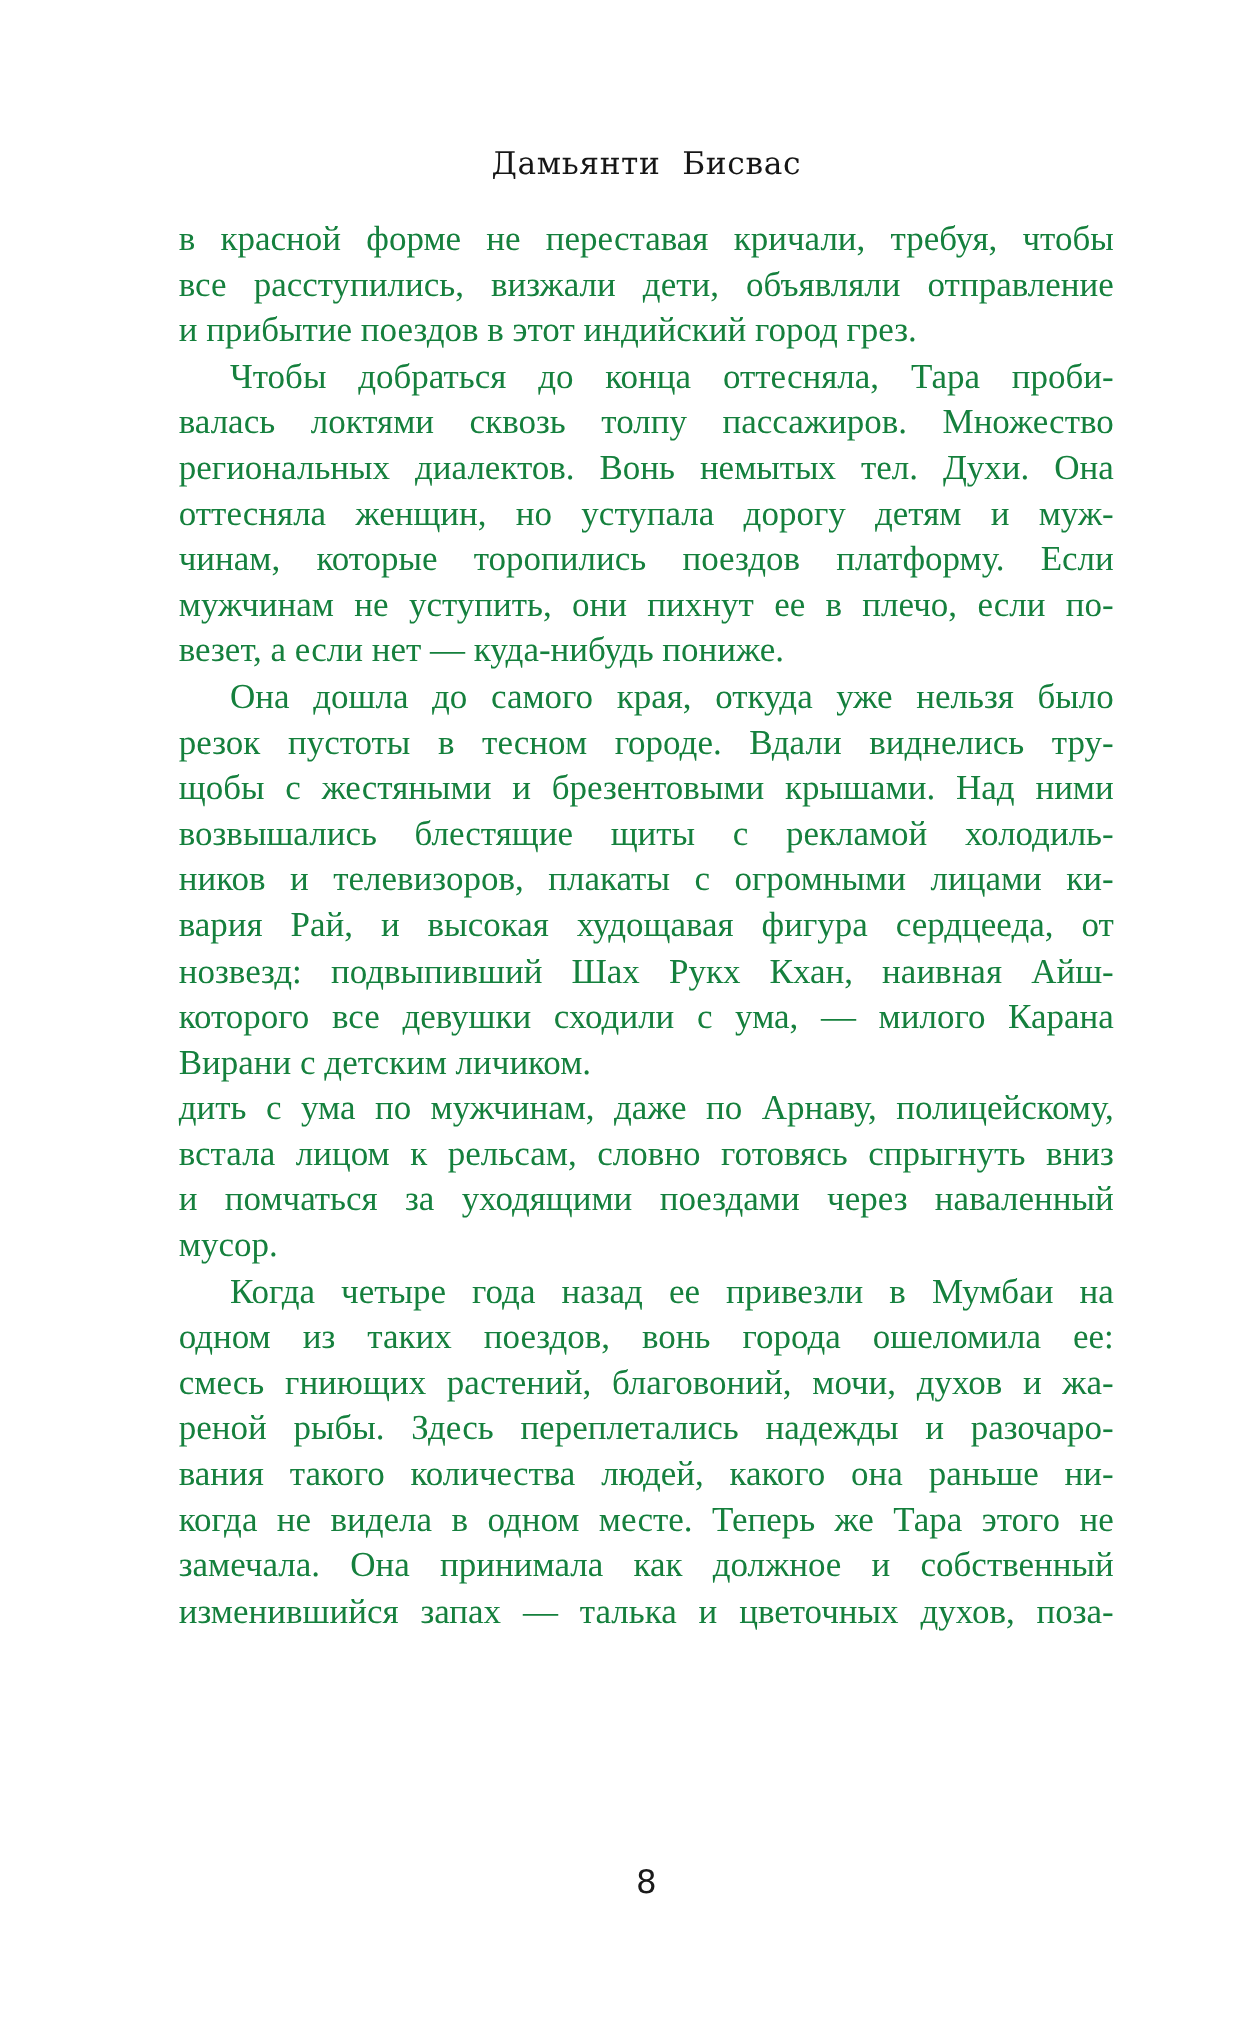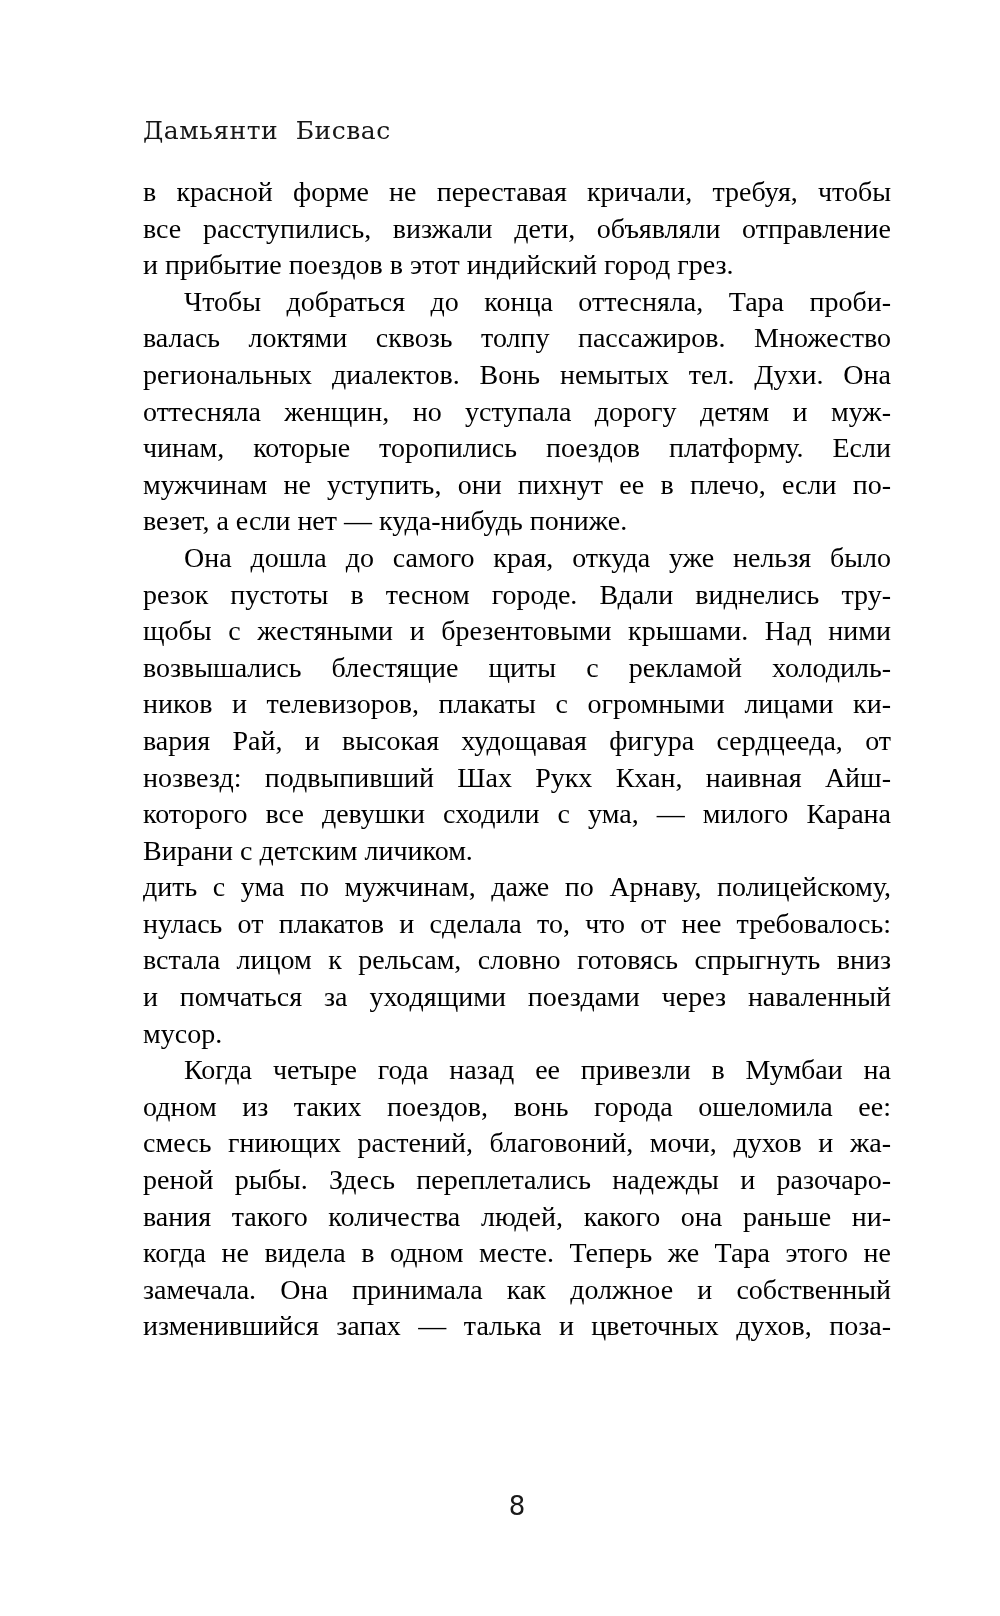--- a/index.html
+++ b/index.html
@@ -13,36 +13,37 @@
     height: 1616px;
     background: #ffffff;
     overflow: hidden;
     font-family: "Liberation Serif", serif;
   }
   .running-head {
     position: absolute;
     left: 143px;
     top: 116px;
     width: 748px;
+    text-align: center;
     font-family: "DejaVu Serif", serif;
     font-size: 25px;
     line-height: 30px;
     letter-spacing: 0.5px;
     word-spacing: 9px;
     color: #161616;
   }
   .body-text {
     position: absolute;
     left: 143px;
     top: 174px;
     width: 748px;
     font-family: "Liberation Serif", serif;
     font-size: 28px;
     line-height: 36.6px;
-    color: #000000;
+    color: #15803d;
   }
   .paragraph { margin: 0; }
   .line {
     text-align: justify;
     text-align-last: justify;
     height: 36.6px;
   }
   .line.indent { text-indent: 41px; }
   .line.final { text-align-last: left; }
   .folio {
@@ -84,21 +85,20 @@
         <div class="line">щобы с жестяными и брезентовыми крышами. Над ними</div>
         <div class="line">возвышались блестящие щиты с рекламой холодиль-</div>
         <div class="line">ников и телевизоров, плакаты с огромными лицами ки-</div>
         <div class="line">вария Рай, и высокая худощавая фигура сердцееда, от</div>
         <div class="line">нозвезд: подвыпивший Шах Рукх Кхан, наивная Айш-</div>
         <div class="line">которого все девушки сходили с ума, — милого Карана</div>
         <div class="line final">Вирани с детским личиком.</div>
       </div>
       <div class="paragraph">
         <div class="line">дить с ума по мужчинам, даже по Арнаву, полицейскому,</div>
-        <div class="line">нулась от плакатов и сделала то, что от нее требовалось:</div>
         <div class="line">встала лицом к рельсам, словно готовясь спрыгнуть вниз</div>
         <div class="line">и помчаться за уходящими поездами через наваленный</div>
         <div class="line final">мусор.</div>
       </div>
       <div class="paragraph">
         <div class="line indent">Когда четыре года назад ее привезли в Мумбаи на</div>
         <div class="line">одном из таких поездов, вонь города ошеломила ее:</div>
         <div class="line">смесь гниющих растений, благовоний, мочи, духов и жа-</div>
         <div class="line">реной рыбы. Здесь переплетались надежды и разочаро-</div>
         <div class="line">вания такого количества людей, какого она раньше ни-</div>

